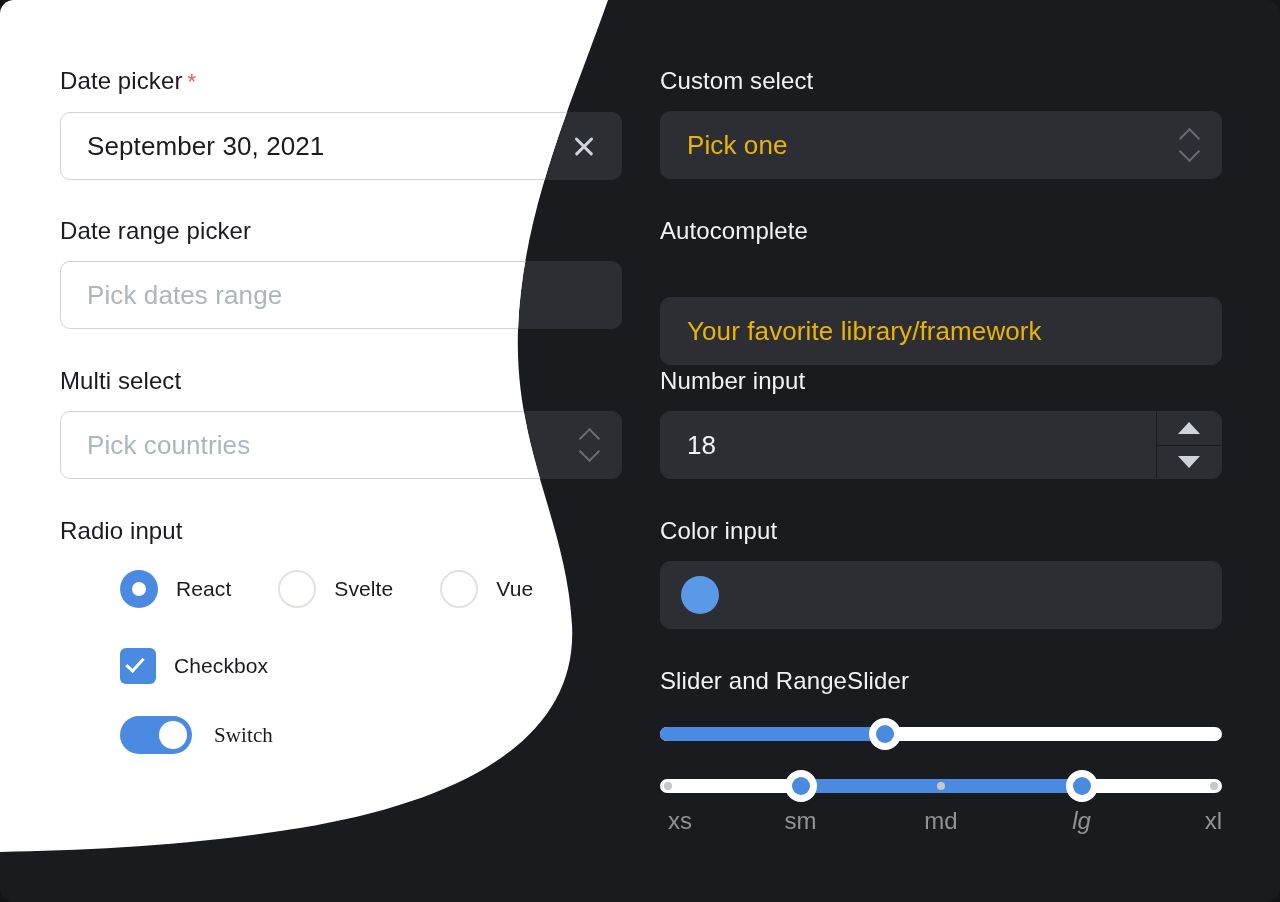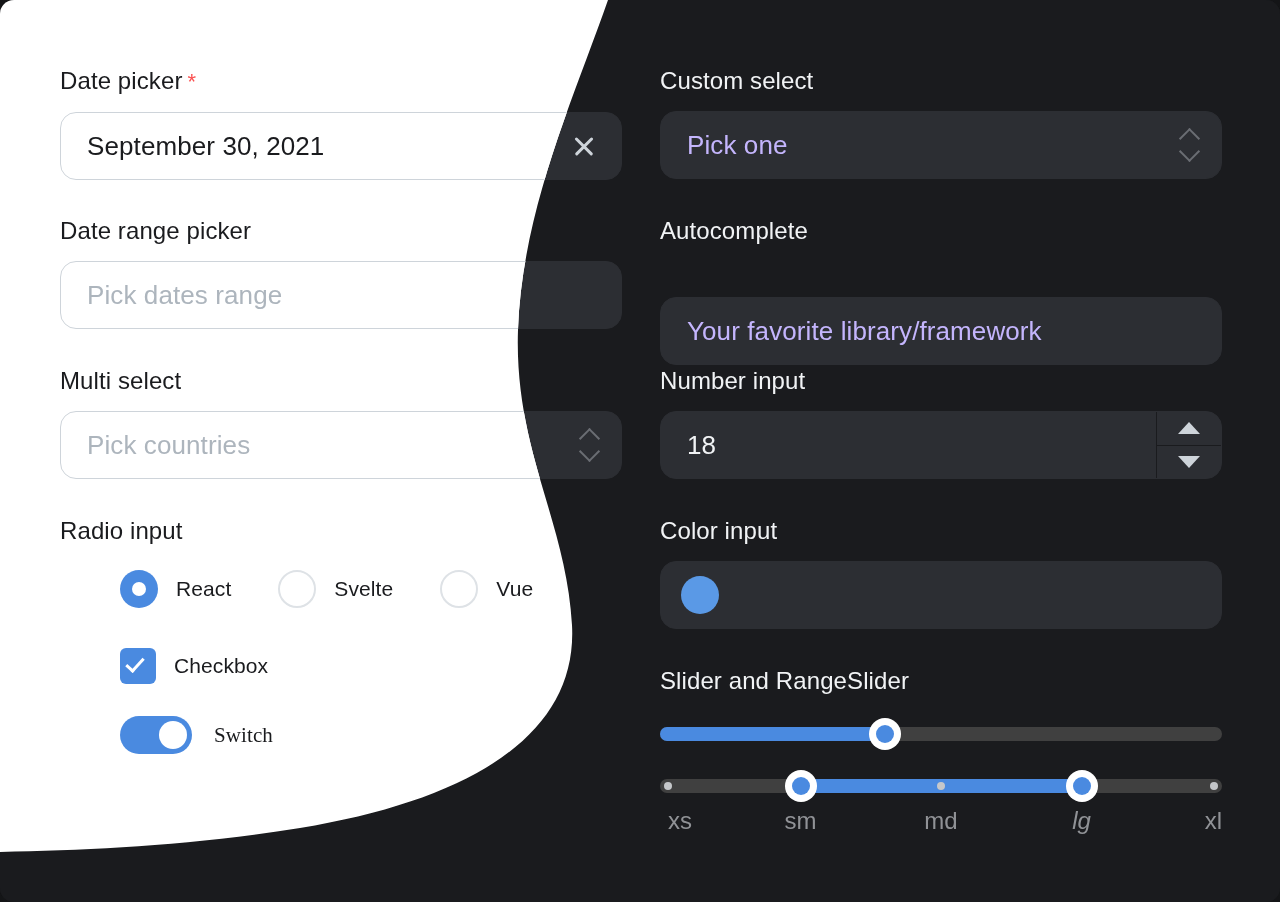--- a/index.html
+++ b/index.html
@@ -34,28 +34,28 @@
     font-size:24px;line-height:30px;font-weight:400;letter-spacing:0.1px;
     white-space:nowrap;
   }
   .lbl-dark{color:#1a1b1e;}
   .lbl-light{color:#f1f3f5;}
   .req{color:#fa5252;font-size:22px;margin-left:5px;}
 
   
   .inp{
     position:relative;box-sizing:border-box;width:562px;height:68px;
-    border-radius:16px;display:flex;align-items:center;
+    border-radius:10px;display:flex;align-items:center;
     font-size:26px;letter-spacing:0.1px;
   }
   .inp-light{background:#ffffff;border:1px solid #ced4da;color:#1a1b1e;}
   .inp-dark{background:#2c2e33;border:1px solid #2c2e33;color:#f1f3f5;}
   .inp .val{padding-left:26px;}
   .inp-light .ph{padding-left:26px;color:#adb5bd;}
-  .inp-dark .ph{padding-left:26px;color:#c4b5fd;}
+  .inp-dark .ph{padding-left:26px;color:#eab308;}
 
   .clear-x{
     position:absolute;right:24px;top:50%;transform:translateY(-50%);
     width:26px;height:26px;
   }
   .clear-x:before,.clear-x:after{
     content:"";position:absolute;left:1px;top:12px;width:24px;height:2.6px;
     background:#ced4da;border-radius:2px;
   }
   .clear-x:before{transform:rotate(45deg);}
@@ -103,21 +103,21 @@
   .cbox:after{content:"";position:absolute;left:10px;top:6px;width:10px;height:18px;
               border:3.4px solid #fff;border-top:0;border-left:0;
               transform:rotate(42deg);box-sizing:border-box;}
   
   .sw{width:72px;height:38px;border-radius:19px;background:#4a8ae0;
       position:relative;flex:0 0 auto;}
   .sw:after{content:"";position:absolute;right:5px;top:5px;width:28px;height:28px;
             border-radius:50%;background:#fff;}
 
   
-  .track{position:absolute;height:14px;border-radius:7px;background:#404040;
+  .track{position:absolute;height:14px;border-radius:7px;background:#ffffff;
          width:562px;left:0;}
   .fill{position:absolute;height:14px;border-radius:7px;background:#4a8ae0;left:0;top:0;}
   .thumb{position:absolute;width:32px;height:32px;border-radius:50%;
          background:#fff;top:-9px;transform:translateX(-16px);
          display:flex;align-items:center;justify-content:center;}
   .thumb:after{content:"";width:18px;height:18px;border-radius:50%;background:#4a8ae0;}
   .mark{position:absolute;width:8px;height:8px;border-radius:50%;top:3px;
         transform:translateX(-4px);background:#c5c7ca;}
   .mark-lbl{position:absolute;font-size:24px;color:#909296;top:28px;
             transform:translateX(-50%);white-space:nowrap;}

